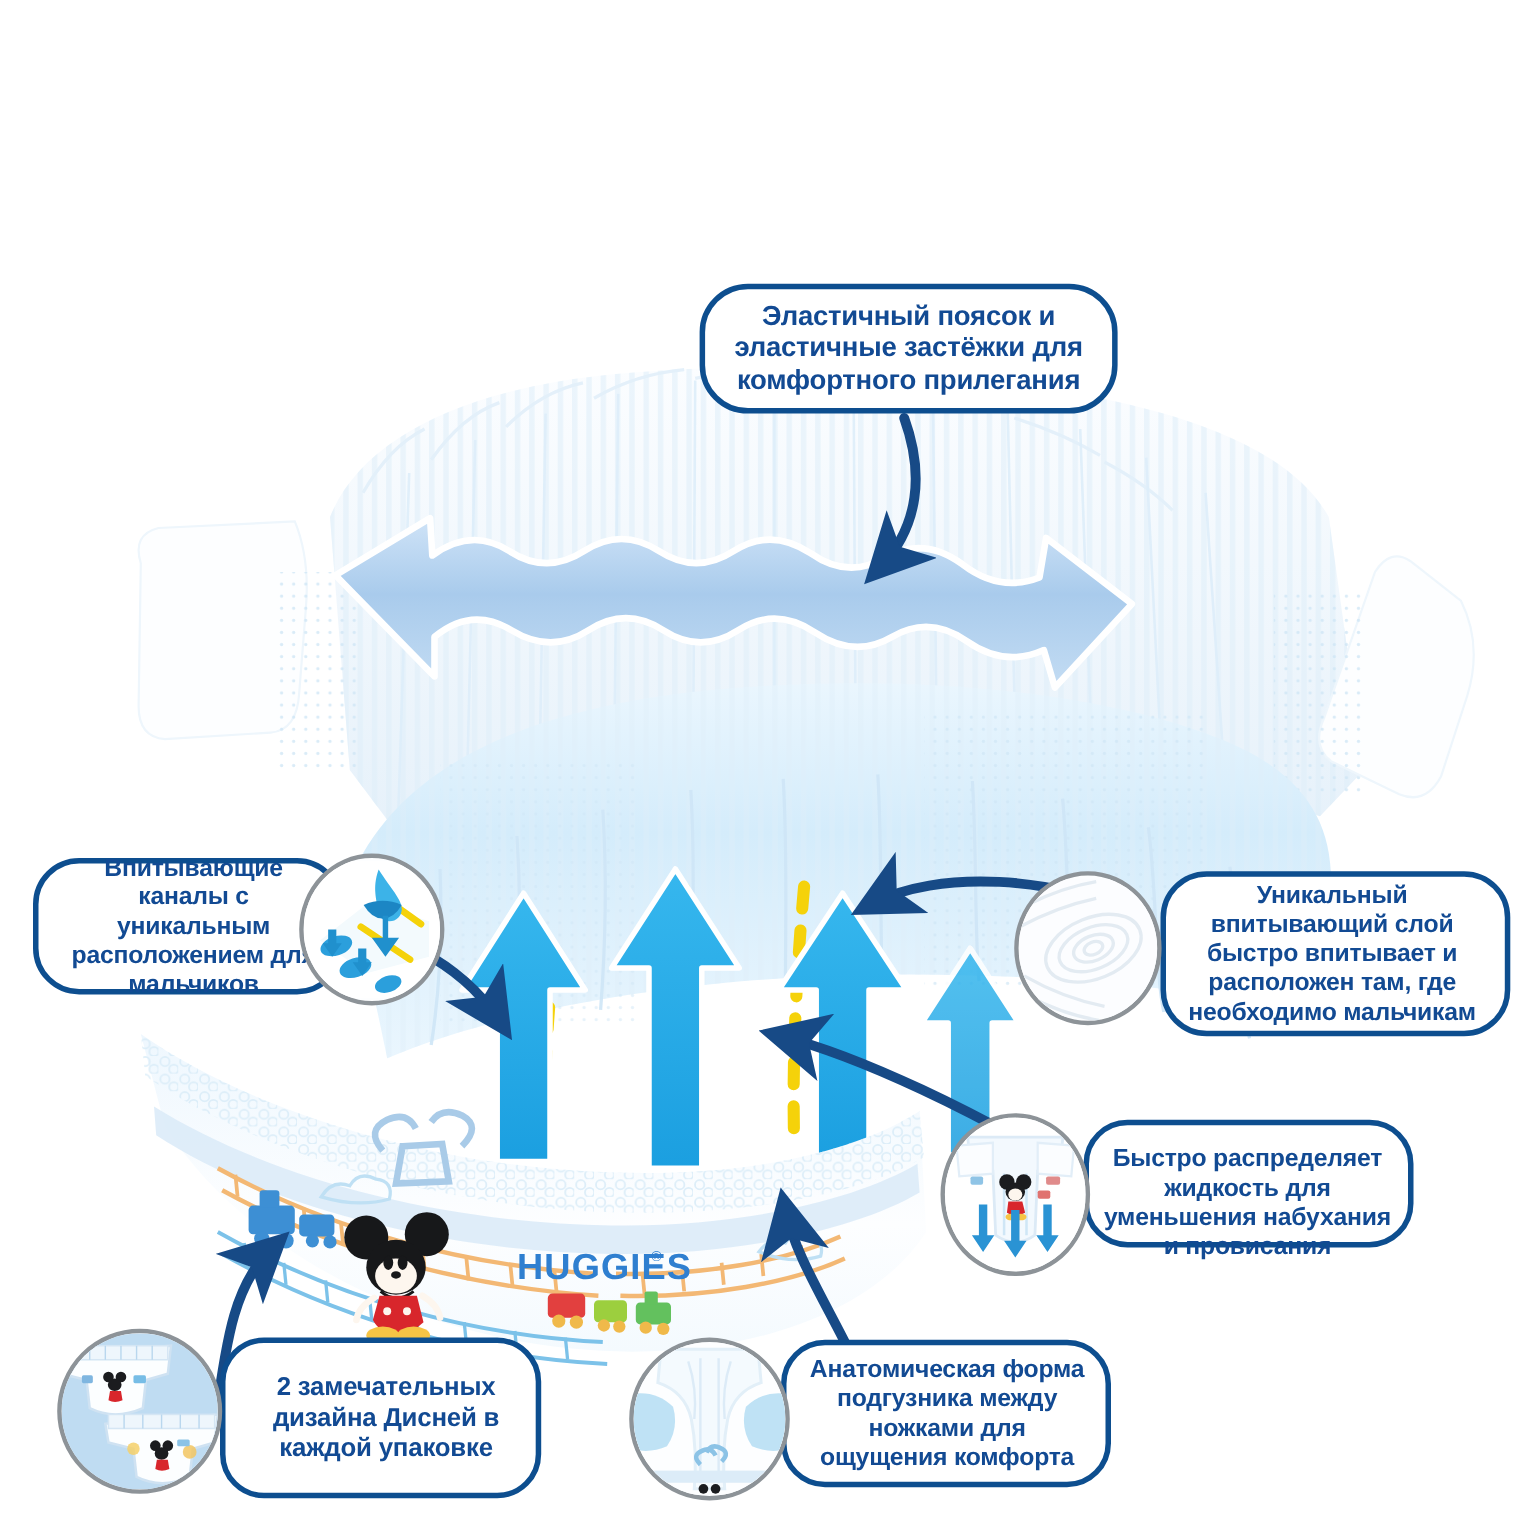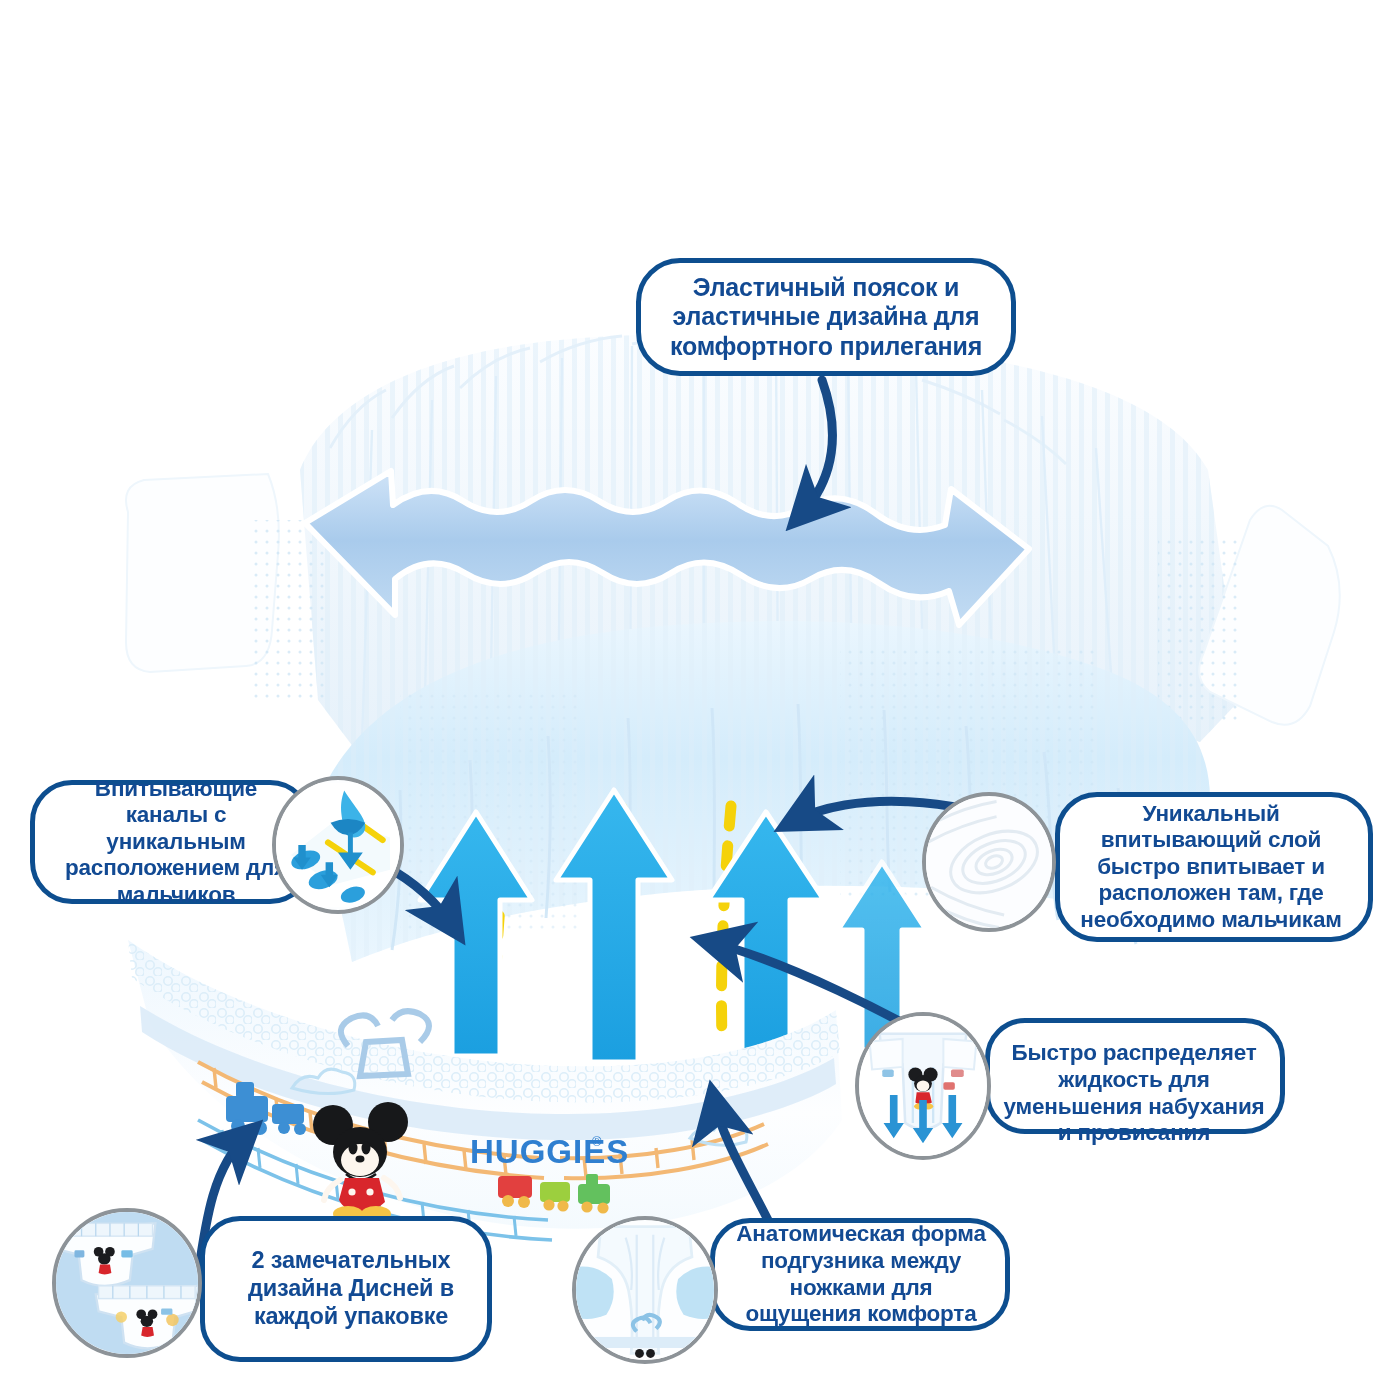--- a/index.html
+++ b/index.html
@@ -24,21 +24,21 @@
 
   #c-right{left:1055px;top:792px;width:318px;height:150px;border-radius:42px;}
   #c-right .txt{font-size:22.5px;padding:4px 16px 4px 10px;}
 
   #c-dist{left:985px;top:1018px;width:300px;height:116px;border-radius:40px;}
   #c-dist .txt{font-size:22.5px;padding:4px 14px 4px 12px;margin-top:35px;}
 
   #c-disney{left:200px;top:1216px;width:292px;height:146px;border-radius:40px;}
   #c-disney .txt{font-size:23.5px;padding:4px 12px 4px 22px;}
 
-  #c-anat{left:710px;top:1218px;width:300px;height:113px;border-radius:40px;}
+  #c-anat{left:710px;top:1218px;width:300px;height:134px;border-radius:40px;}
   #c-anat .txt{font-size:22.5px;padding:4px 14px 4px 16px;}
 
   
   .thumb{position:absolute;border-radius:50%;overflow:hidden;
          border:4px solid #8d9398;background:#fdfeff;z-index:45;}
   #t-channels{left:272px;top:776px;width:124px;height:130px;border-radius:50%;}
   #t-layer{left:922px;top:792px;width:126px;height:132px;}
   #t-dist{left:855px;top:1012px;width:128px;height:140px;}
   #t-disney{left:52px;top:1208px;width:142px;height:142px;}
   #t-anat{left:572px;top:1216px;width:138px;height:140px;}
@@ -442,21 +442,21 @@
       <g fill="none" stroke="#8cc3e6" stroke-width="3">
         <path d="M44 80 q-6 -6 1 -9 q6 -3 9 3"></path>
         <path d="M58 78 q6 -6 -1 -9 q-6 -3 -9 3"></path>
       </g>
       <circle cx="46" cy="96" r="3.2" fill="#1b1c1f"></circle>
         <circle cx="54" cy="96" r="3.2" fill="#1b1c1f"></circle>
     </svg>
   </div>
 
   <div class="callout" id="c-top">
-    <div class="txt">Эластичный поясок и эластичные дизайна для комфортного прилегания</div>
+    <div class="txt">Эластичный поясок и эластичные застёжки для комфортного прилегания</div>
   </div>
 
   <div class="callout" id="c-left">
     <div class="txt">Впитывающие каналы с уникальным расположением для мальчиков</div>
   </div>
 
   <div class="callout" id="c-right">
     <div class="txt">Уникальный впитывающий слой быстро впитывает и расположен там, где необходимо мальчикам</div>
   </div>
 

